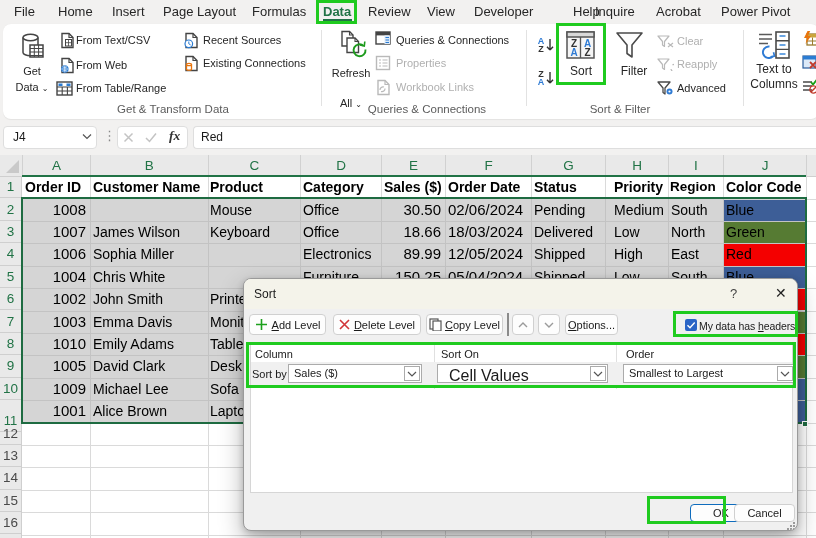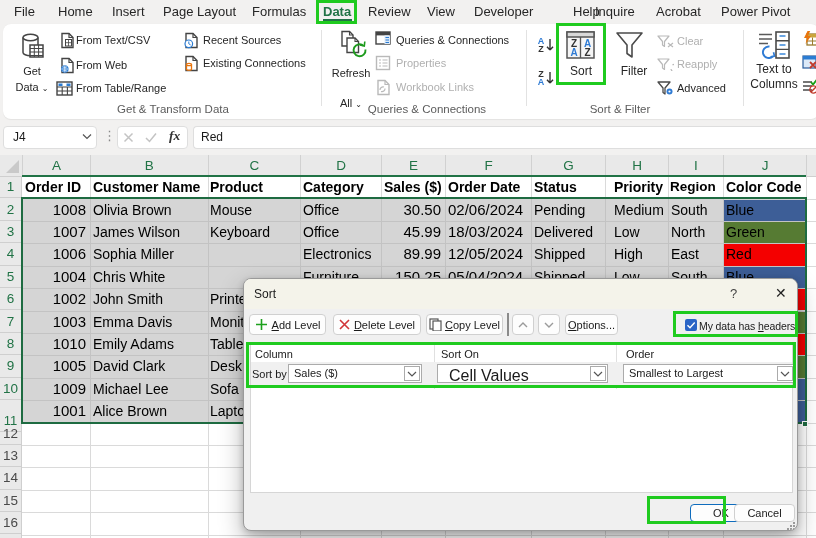--- a/index.html
+++ b/index.html
@@ -288,34 +288,33 @@
 <div class="cell" style="left:93px;top:21.1px;width:114px;height:22.4px;line-height:22.9px;font-weight:bold;">Customer Name</div>
 <div class="cell" style="left:210px;top:21.1px;width:88px;height:22.4px;line-height:22.9px;font-weight:bold;">Product</div>
 <div class="cell" style="left:303px;top:21.1px;width:77px;height:22.4px;line-height:22.9px;font-weight:bold;">Category</div>
 <div class="cell" style="left:384px;top:21.1px;width:60px;height:22.4px;line-height:22.9px;font-weight:bold;">Sales ($)</div>
 <div class="cell" style="left:448px;top:21.1px;width:82px;height:22.4px;line-height:22.9px;font-weight:bold;">Order Date</div>
 <div class="cell" style="left:534px;top:21.1px;width:70px;height:22.4px;line-height:22.9px;font-weight:bold;">Status</div>
 <div class="cell" style="left:614px;top:21.1px;width:54px;height:22.4px;line-height:22.9px;font-weight:bold;">Priority</div>
 <div class="cell bold" style="left:670px;top:21.1px;width:53px;height:22.4px;line-height:22.9px;font-size:13.5px;">Region</div>
 <div class="cell" style="left:726px;top:21.1px;width:79px;height:22.4px;line-height:22.9px;font-weight:bold;">Color Code</div>
 <div class="cell num" style="left:24px;top:43.5px;width:62px;height:22.4px;line-height:22.9px;text-align:right;">1008</div>
-<div class="cell" style="left:93px;top:43.5px;width:114px;height:22.4px;line-height:22.9px;">Olivia Brown</div>
 <div class="cell" style="left:210px;top:43.5px;width:88px;height:22.4px;line-height:22.9px;">Mouse</div>
 <div class="cell" style="left:303px;top:43.5px;width:77px;height:22.4px;line-height:22.9px;">Office</div>
 <div class="cell num" style="left:383px;top:43.5px;width:58px;height:22.4px;line-height:22.9px;text-align:right;">30.50</div>
 <div class="cell num" style="left:448px;top:43.5px;width:82px;height:22.4px;line-height:22.9px;">02/06/2024</div>
 <div class="cell" style="left:534px;top:43.5px;width:70px;height:22.4px;line-height:22.9px;">Pending</div>
 <div class="cell" style="left:614px;top:43.5px;width:54px;height:22.4px;line-height:22.9px;">Medium</div>
 <div class="cell" style="left:671px;top:43.5px;width:51px;height:22.4px;line-height:22.9px;">South</div>
 <div class="cell" style="left:726px;top:43.5px;width:79px;height:22.4px;line-height:22.9px;">Blue</div>
 <div class="cell num" style="left:24px;top:65.9px;width:62px;height:22.4px;line-height:22.9px;text-align:right;">1007</div>
 <div class="cell" style="left:93px;top:65.9px;width:114px;height:22.4px;line-height:22.9px;">James Wilson</div>
 <div class="cell" style="left:210px;top:65.9px;width:88px;height:22.4px;line-height:22.9px;">Keyboard</div>
 <div class="cell" style="left:303px;top:65.9px;width:77px;height:22.4px;line-height:22.9px;">Office</div>
-<div class="cell num" style="left:383px;top:65.9px;width:58px;height:22.4px;line-height:22.9px;text-align:right;">45.99</div>
+<div class="cell num" style="left:383px;top:65.9px;width:58px;height:22.4px;line-height:22.9px;text-align:right;">18.66</div>
 <div class="cell num" style="left:448px;top:65.9px;width:82px;height:22.4px;line-height:22.9px;">18/03/2024</div>
 <div class="cell" style="left:534px;top:65.9px;width:70px;height:22.4px;line-height:22.9px;">Delivered</div>
 <div class="cell" style="left:614px;top:65.9px;width:54px;height:22.4px;line-height:22.9px;">Low</div>
 <div class="cell" style="left:671px;top:65.9px;width:51px;height:22.4px;line-height:22.9px;">North</div>
 <div class="cell" style="left:726px;top:65.9px;width:79px;height:22.4px;line-height:22.9px;">Green</div>
 <div class="cell num" style="left:24px;top:88.3px;width:62px;height:22.4px;line-height:22.9px;text-align:right;">1006</div>
 <div class="cell" style="left:93px;top:88.3px;width:114px;height:22.4px;line-height:22.9px;">Sophia Miller</div>
 <div class="cell" style="left:303px;top:88.3px;width:77px;height:22.4px;line-height:22.9px;">Electronics</div>
 <div class="cell num" style="left:383px;top:88.3px;width:58px;height:22.4px;line-height:22.9px;text-align:right;">89.99</div>
 <div class="cell num" style="left:448px;top:88.3px;width:82px;height:22.4px;line-height:22.9px;">12/05/2024</div>

